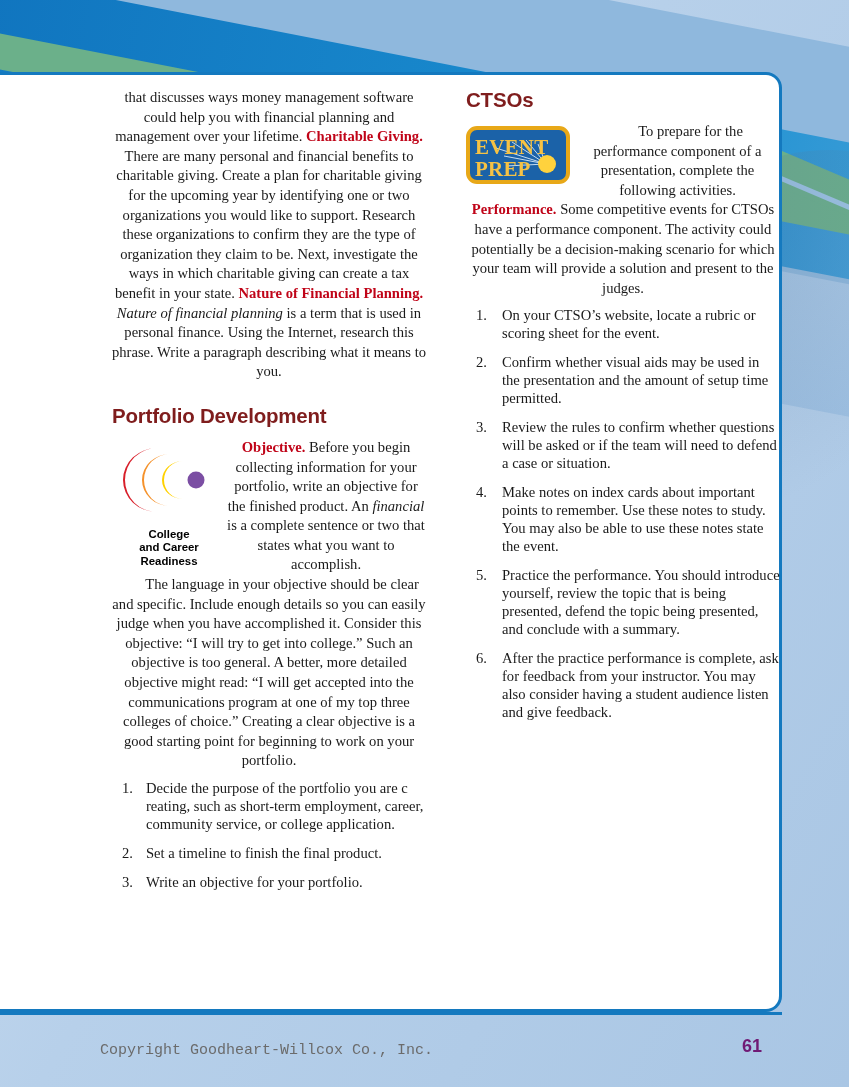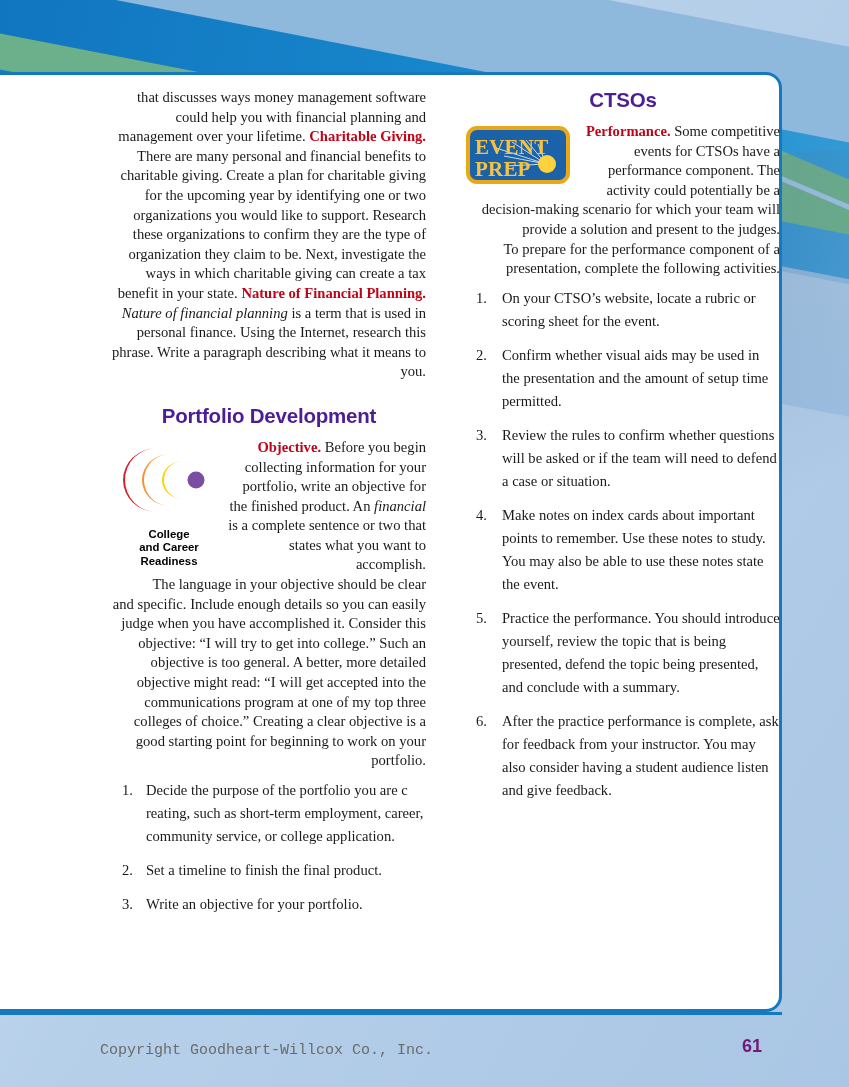--- a/index.html
+++ b/index.html
@@ -109,56 +109,55 @@
   .col {
     width: 314px;
   }
 
   
   .body-text {
     font-family: "Liberation Serif", serif;
     font-size: 14.6px;
     line-height: 19.6px;
     color: #1a1a1a;
-    text-align: right;
+    text-align: center;
     margin: 0;
   }
   .body-text + .body-text { margin-top: 0; }
   .indent { text-indent: 26px; }
   .runin {
     font-weight: bold;
     color: #c00418;
   }
   .ital { font-style: italic; }
 
   .sect-head {
     font-family: "Liberation Sans", sans-serif;
     font-size: 20.5px;
     font-weight: bold;
-    color: #4c1d95;
+    color: #7f1d1d;
     margin: 22px 0 10px 0;
     letter-spacing: -0.2px;
-    text-align: center;
   }
   .sect-head.first { margin-top: 0; }
 
   
   ol.numlist {
     margin: 8px 0 0 0;
     padding: 0;
     list-style: none;
     counter-reset: li;
   }
   ol.numlist > li {
     position: relative;
     padding-left: 36px;
     margin-bottom: 11px;
     font-family: "Liberation Serif", serif;
     font-size: 14.6px;
-    line-height: 23px;
+    line-height: 18px;
     color: #1a1a1a;
     counter-increment: li;
   }
   ol.numlist > li::before {
     content: counter(li) ".";
     position: absolute;
     left: 10px;
     top: 0;
     width: 20px;
     text-align: left;
@@ -290,23 +289,23 @@
           <line x1="80" y1="38" x2="60" y2="14"></line>
           <line x1="80" y1="38" x2="72" y2="18"></line>
           <line x1="80" y1="38" x2="40" y2="40"></line>
         </g>
         <circle cx="81" cy="38" r="9" fill="#ffd23d"></circle>
         <text x="9" y="28" font-family="Liberation Serif, serif" font-size="21" font-weight="bold" fill="#f6c244" letter-spacing="0.2">EVENT</text>
         <text x="9" y="50" font-family="Liberation Serif, serif" font-size="21" font-weight="bold" fill="#f6c244" letter-spacing="0.2">PREP</text>
       </svg>
     </div>
 
+    <p class="body-text indent">To prepare for the performance component of a presentation, complete the following activities.</p>
+
     <p class="body-text"><span class="runin">Performance.</span><span> Some competitive events for CTSOs have a performance component. The activity could potentially be a decision-making scenario for which your team will provide a solution and present to the judges.</span></p>
-
-    <p class="body-text indent">To prepare for the performance component of a presentation, complete the following activities.</p>
 
     <div class="clear"></div>
 
     <ol class="numlist">
       <li>On your CTSO’s website, locate a rubric or scoring sheet for the event.</li>
       <li>Confirm whether visual aids may be used in the presentation and the amount of setup time permitted.</li>
       <li>Review the rules to confirm whether questions will be asked or if the team will need to defend a case or situation.</li>
       <li>Make notes on index cards about important points to remember. Use these notes to study. You may also be able to use these notes state the event.</li>
       <li>Practice the performance. You should introduce yourself, review the topic that is being presented, defend the topic being presented, and conclude with a summary.</li>
       <li>After the practice performance is complete, ask for feedback from your instructor. You may also consider having a student audience listen and give feedback.</li>

